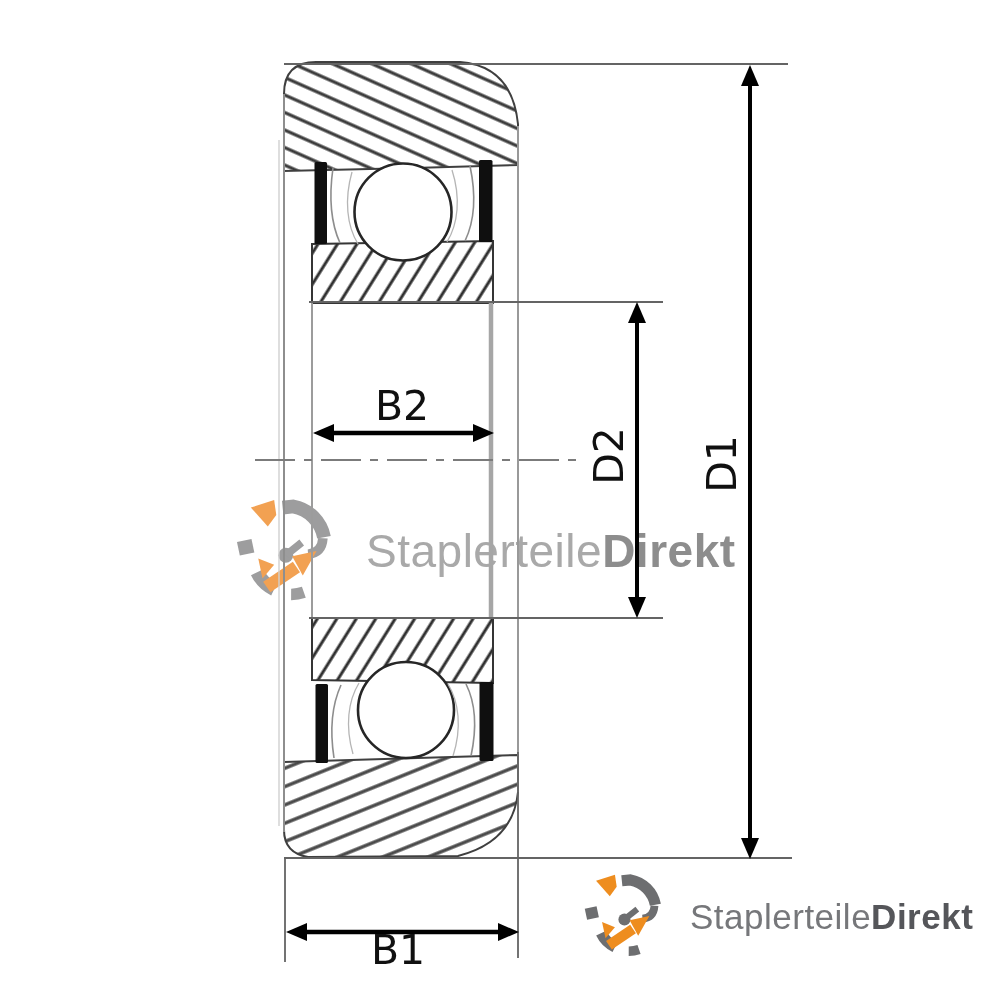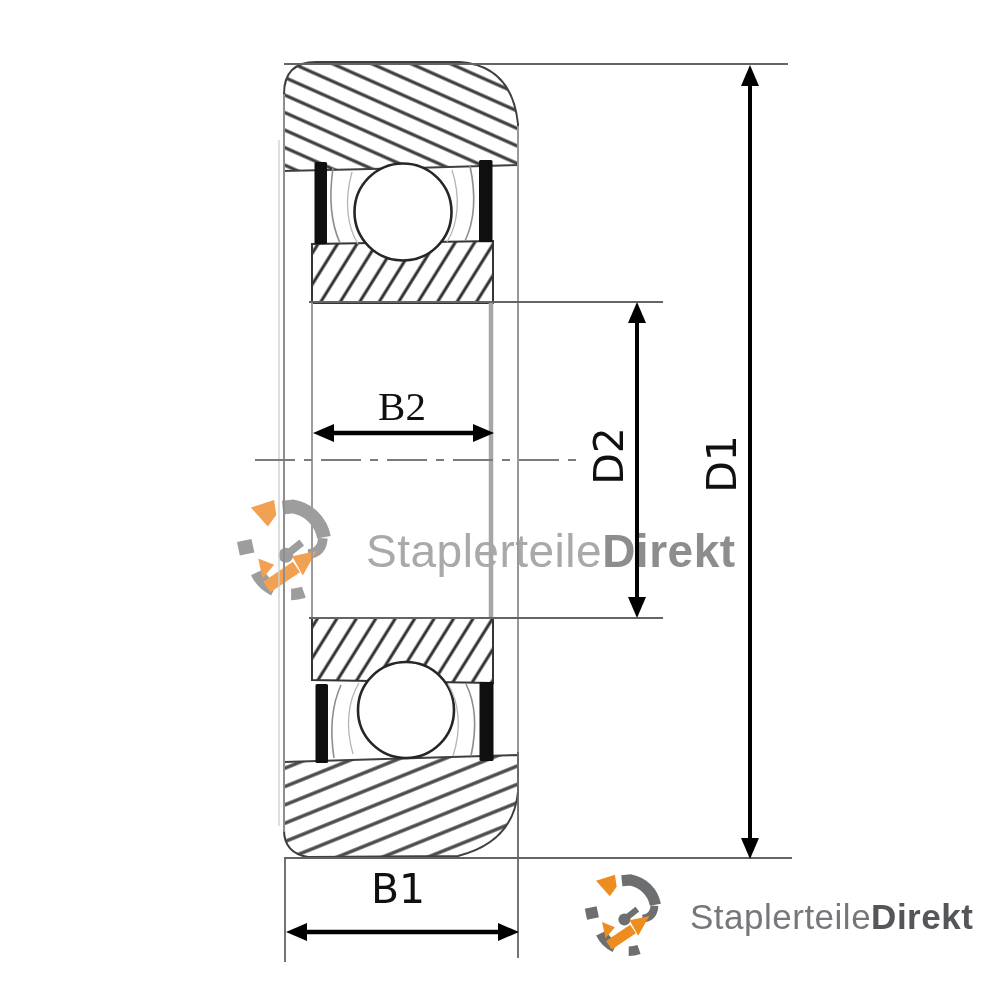--- a/index.html
+++ b/index.html
@@ -9,22 +9,22 @@
   }
   
   .watermark{position:absolute;left:236px;top:496px;display:flex;align-items:center;gap:24px;z-index:1;}
   .drawing-svg{position:absolute;left:0;top:0;z-index:2;}
   .dim-label{
     position:absolute;z-index:3;transform:translate(-50%,-50%);
     font-family:"DejaVu Sans","Liberation Sans",sans-serif;
     font-size:41px;color:#101010;white-space:nowrap;line-height:1;
   }
   .dim-label.rot{transform:translate(-50%,-50%) rotate(-90deg);}
-  .label-b2{left:402px;top:406px;font-family:Liberation Serif, serif;}
-  .label-b1{left:398px;top:889px;}
+  .label-b2{left:402px;top:406px;}
+  .label-b1{left:398px;top:950px;}
   .label-d2{left:609px;top:456px;}
   .label-d1{left:722px;top:464px;}
   .footer-logo{position:absolute;left:584px;top:872px;display:flex;align-items:center;gap:20px;z-index:3;}
   
   .brand-text{white-space:nowrap;line-height:1;letter-spacing:.5px;text-align:center;}
   .watermark .brand-text{font-size:46px;}
   .footer-logo .brand-text{font-size:35px;}
   .watermark .brand-regular{color:#a9a9a9;}
   .watermark .brand-bold{color:#8d8d8d;font-weight:700;}
   .footer-logo .brand-regular{color:#76777a;}

